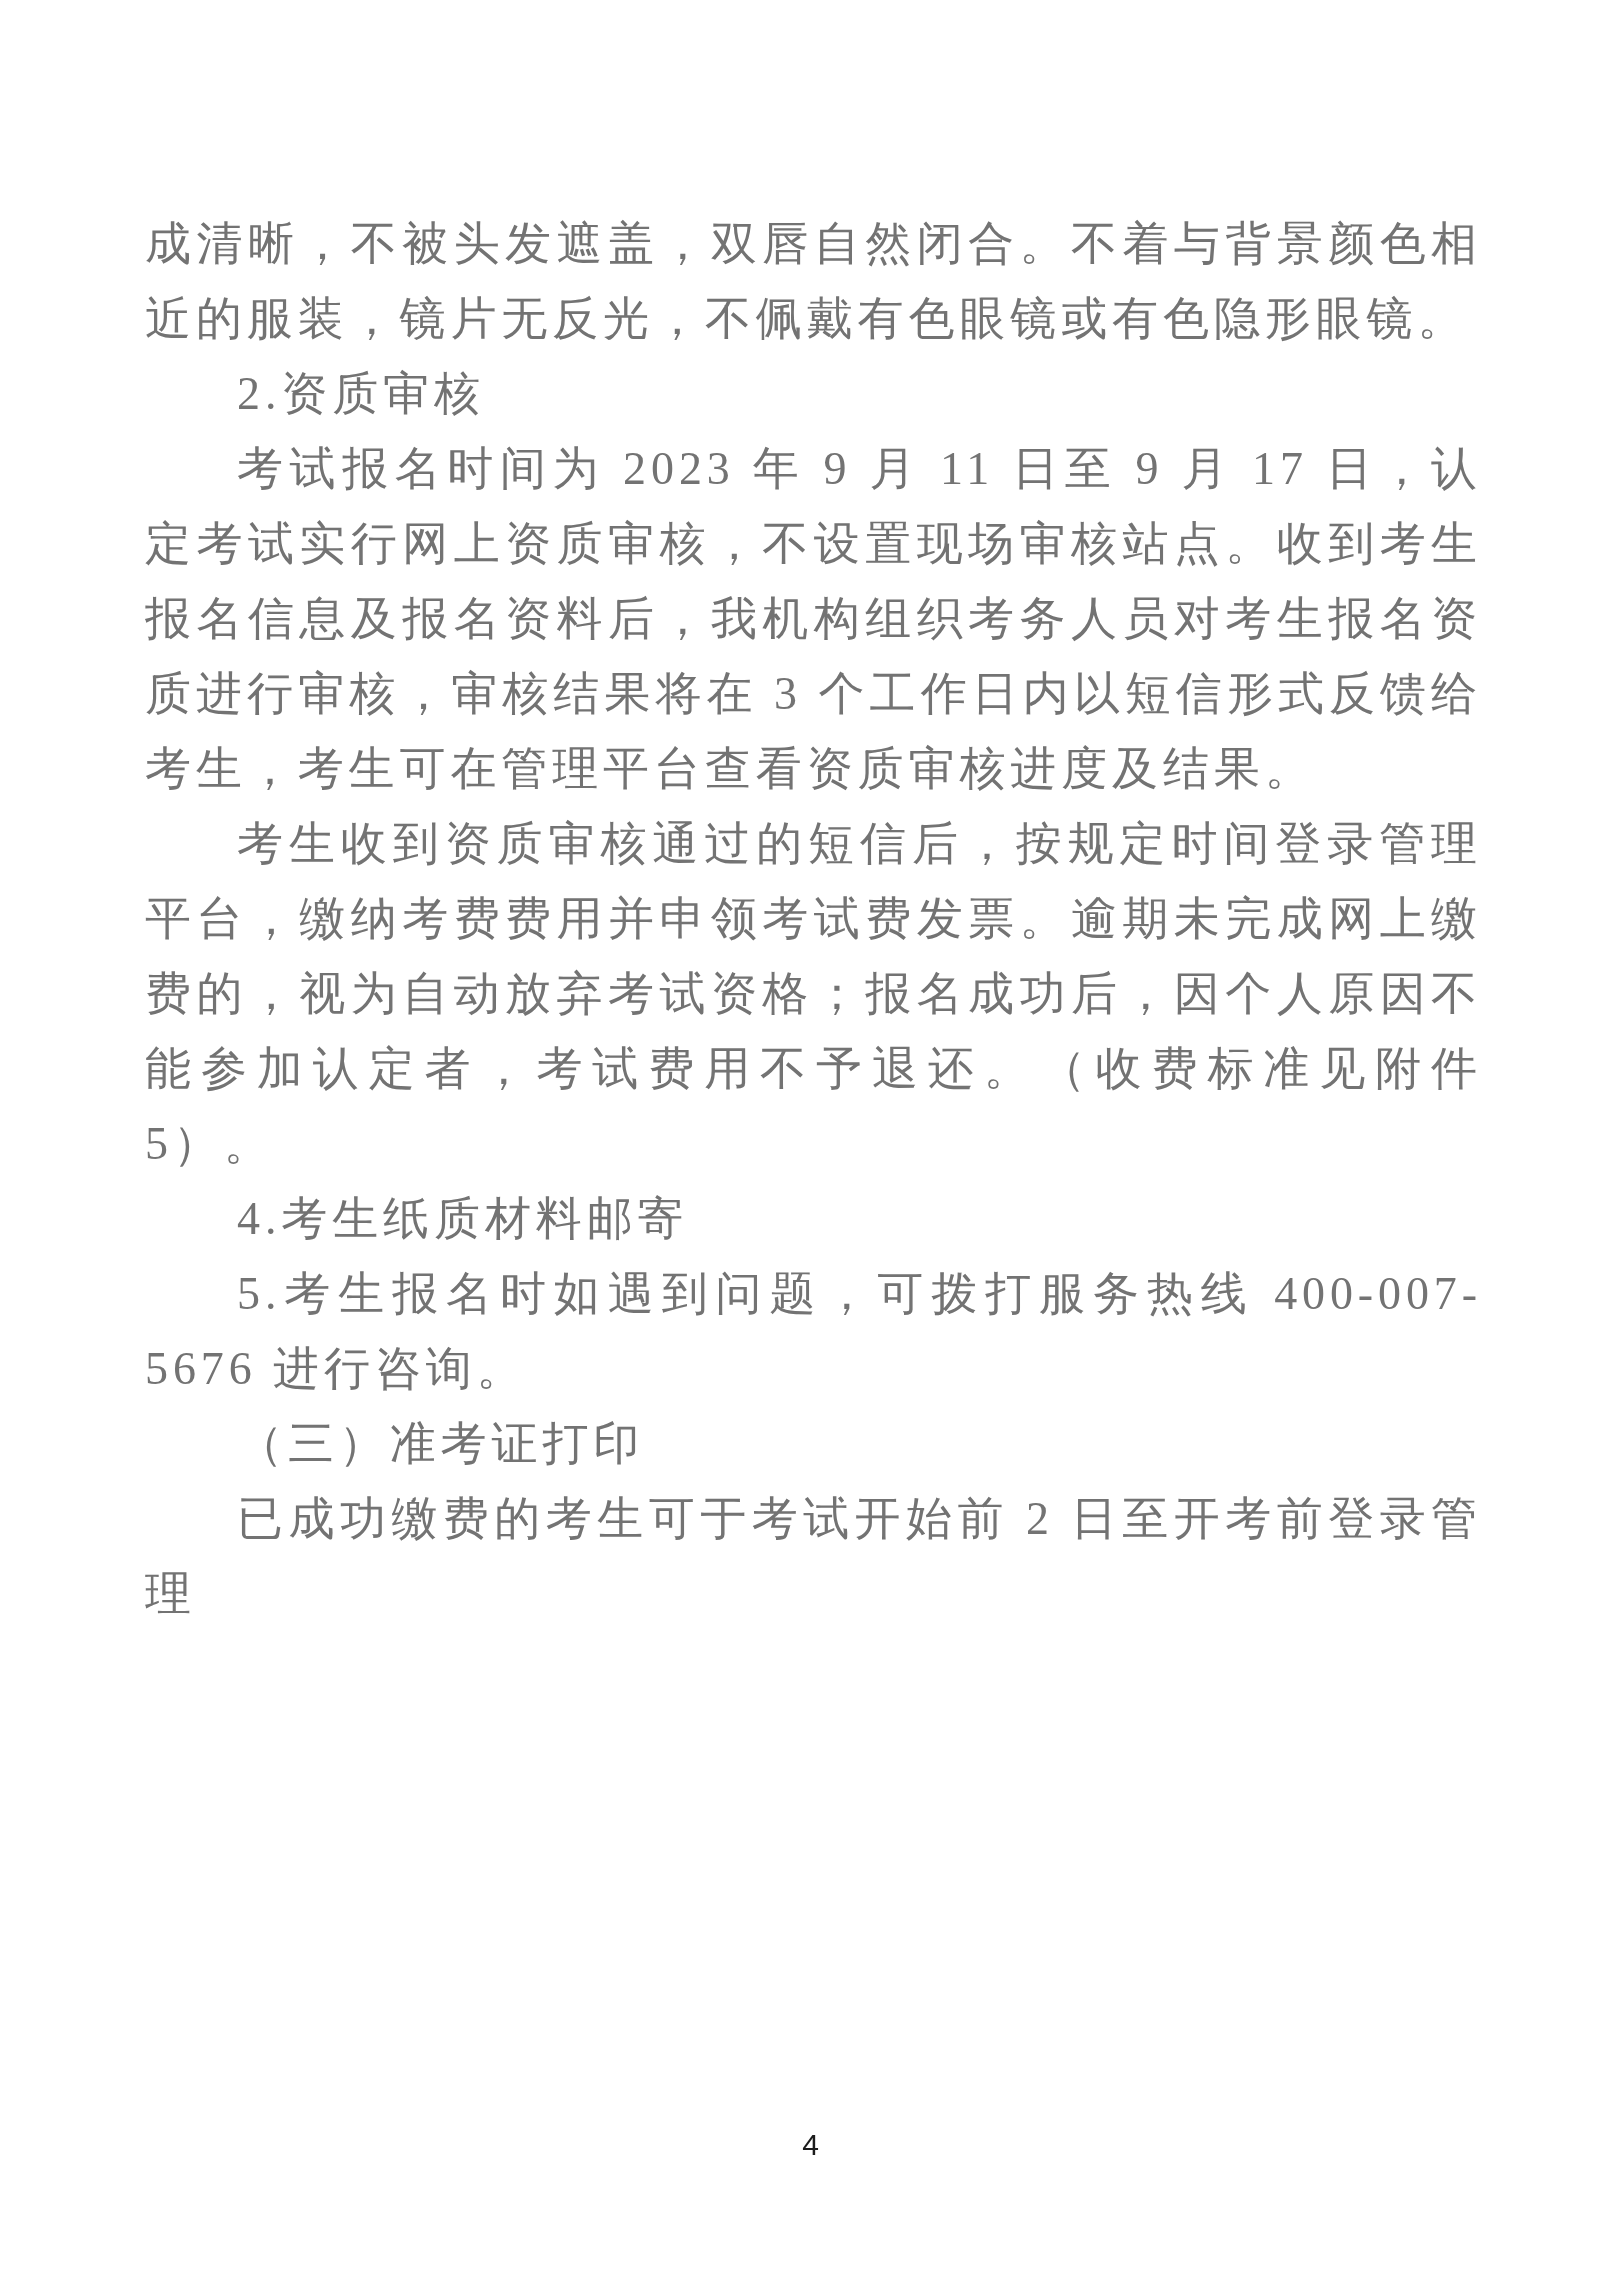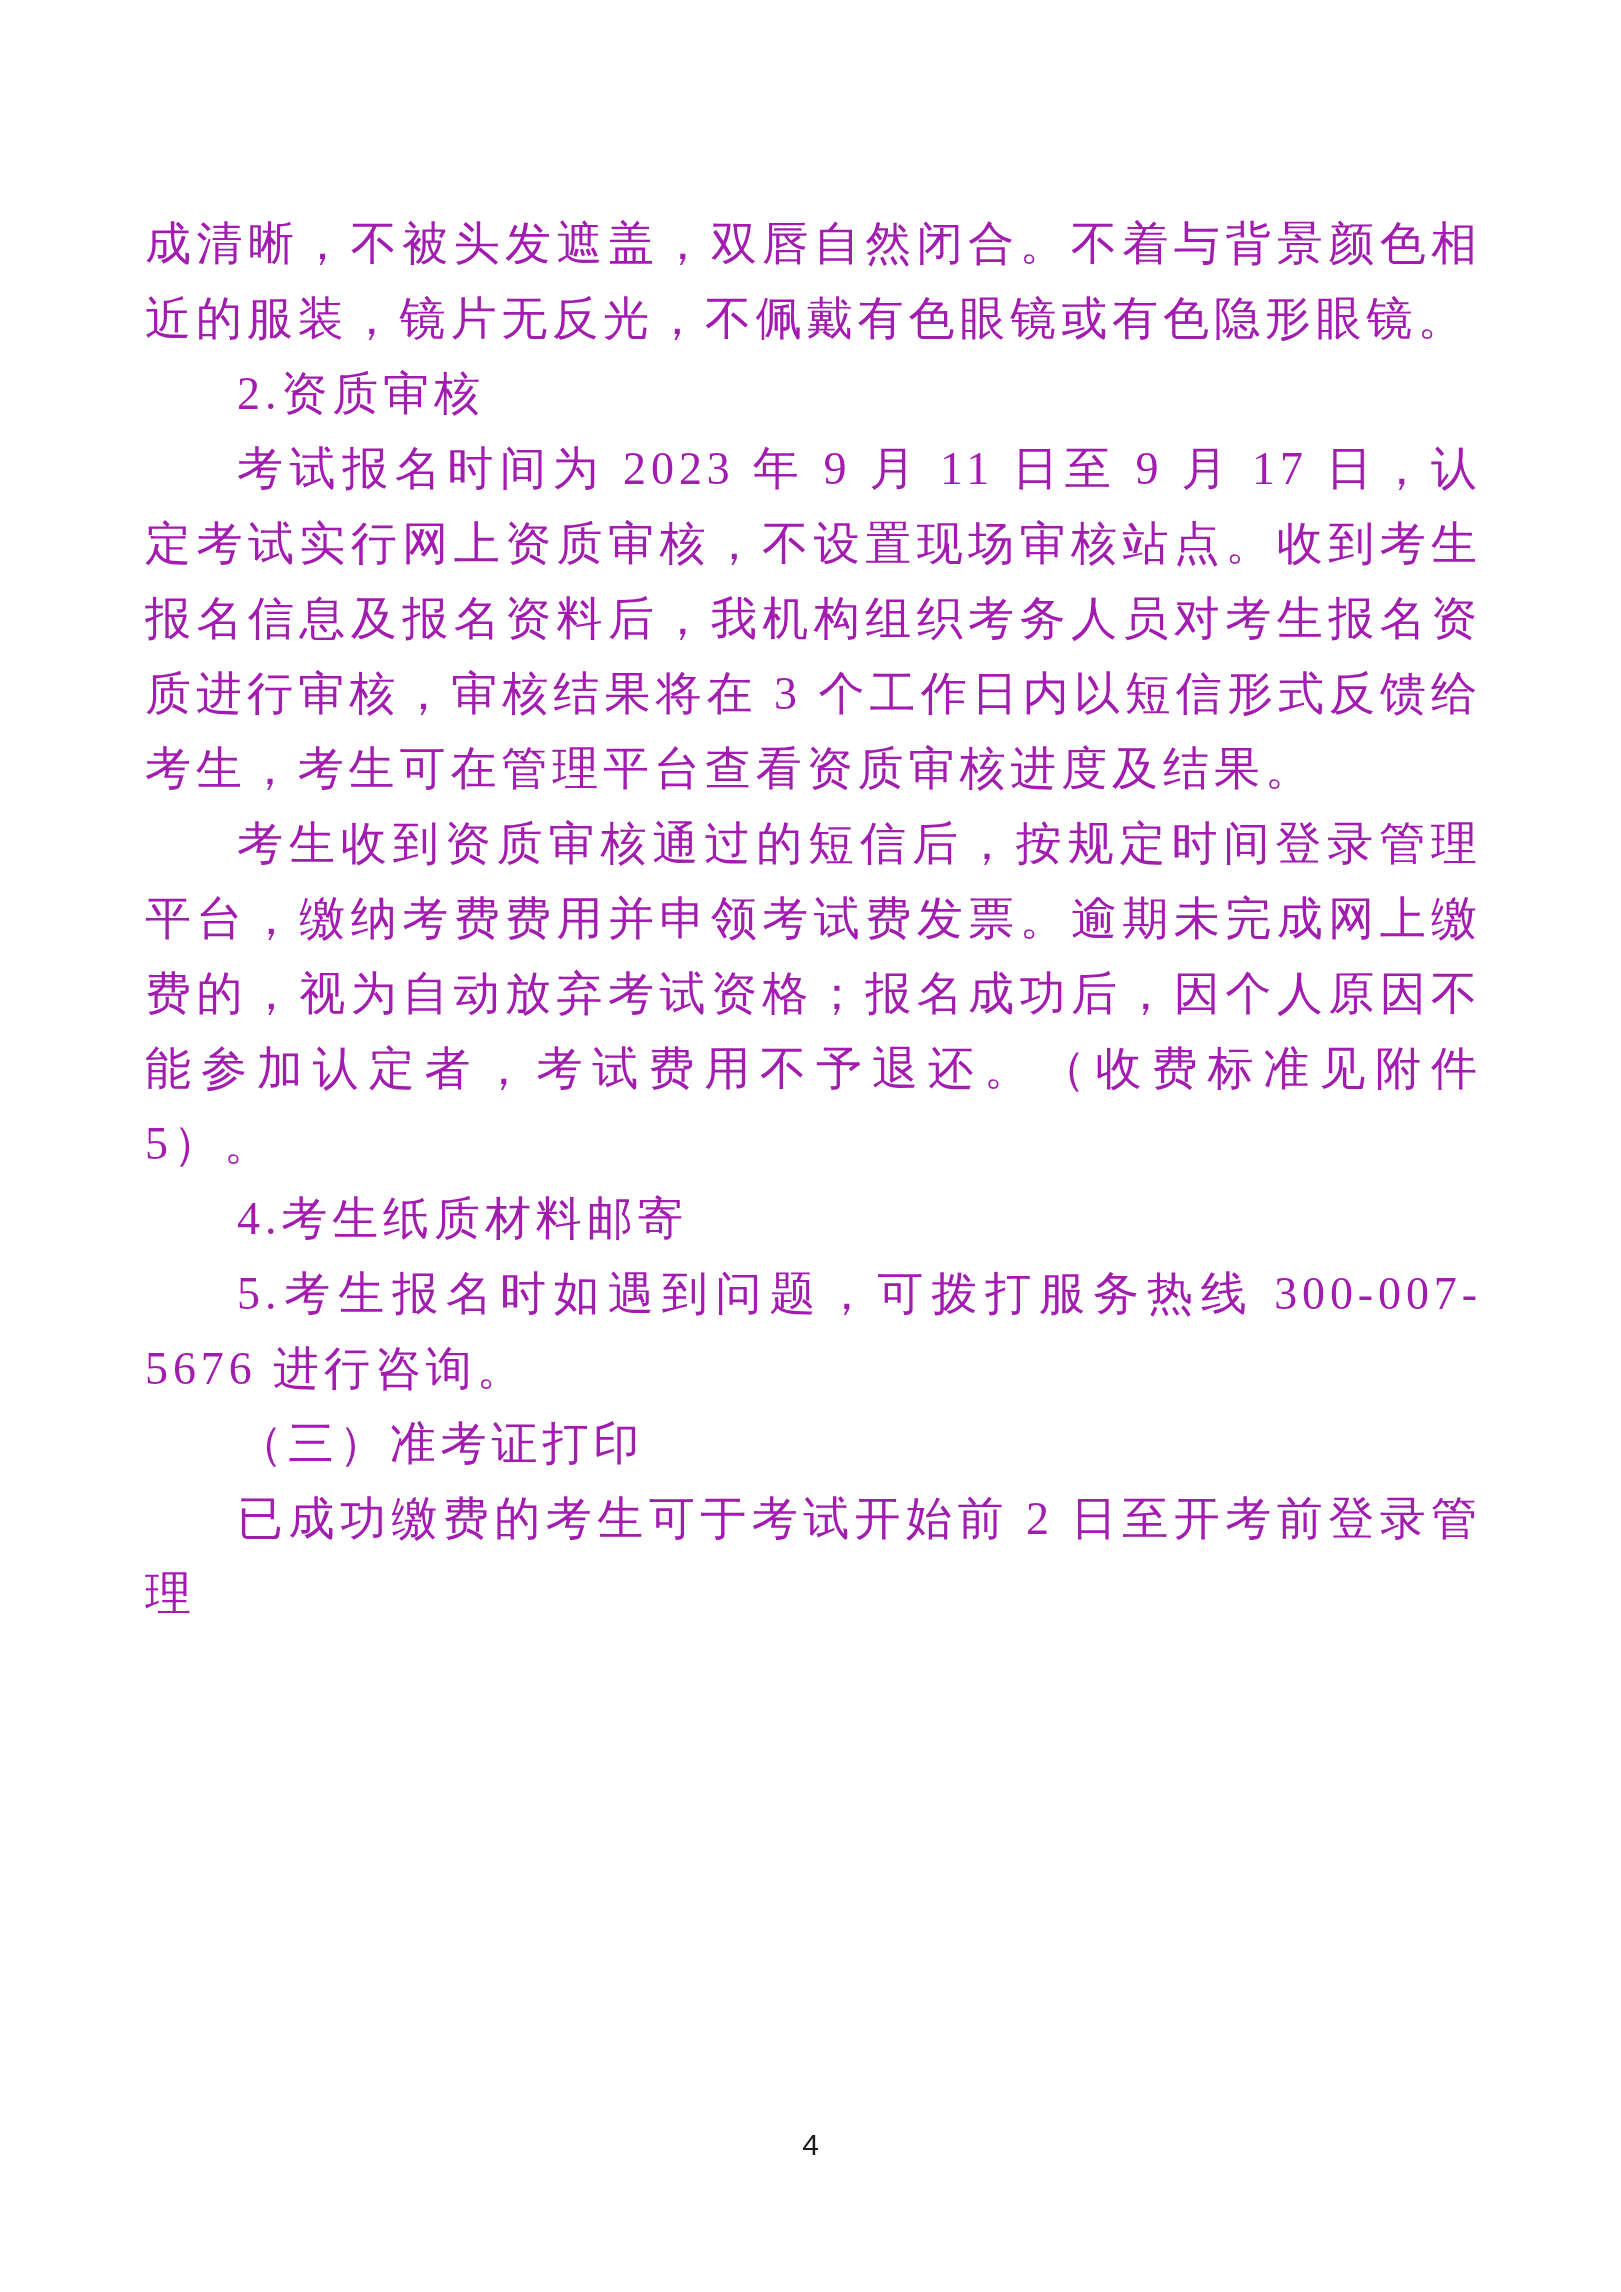--- a/index.html
+++ b/index.html
@@ -17,21 +17,21 @@
     height: 2293px;
     background: #ffffff;
     overflow: hidden;
   }
 
   .content {
     position: absolute;
     left: 145px;
     right: 139px;
     top: 206px;
-    color: #a21caf;
+    color: #737373;
     font-size: 46px;
     line-height: 75px;
     letter-spacing: 4.9px;
     text-align: justify;
     text-justify: inter-character;
   }
 
   .content p {
     margin: 0;
   }
@@ -68,21 +68,21 @@
     <p class="indent">2.资质审核</p>
 
     <p class="indent">考试报名时间为 2023 年 9 月 11 日至 9 月 17 日，认定考试实行网上资质审核，不设置现场审核站点。收到考生报名信息及报名资料后，我机构组织考务人员对考生报名资质进行审核，审核结果将在 3 个工作日内以短信形式反馈给考生，考生可在管理平台查看资质审核进度及结果。</p>
 
 
     <p class="indent">考生收到资质审核通过的短信后，按规定时间登录管理平台，缴纳考费费用并申领考试费发票。逾期未完成网上缴费的，视为自动放弃考试资格；报名成功后，因个人原因不能参加认定者，考试费用不予退还。（收费标准见附件 5）。</p>
 
     <p class="indent">4.考生纸质材料邮寄</p>
 
 
-    <p class="indent">5.考生报名时如遇到问题，可拨打服务热线 300-007-5676 进行咨询。</p>
+    <p class="indent">5.考生报名时如遇到问题，可拨打服务热线 400-007-5676 进行咨询。</p>
 
     <p class="indent">（三）准考证打印</p>
 
     <p class="indent fill">已成功缴费的考生可于考试开始前 2 日至开考前登录管理</p>
   </div>
 
   <div class="page-number">4</div>
 
 </div>
 

